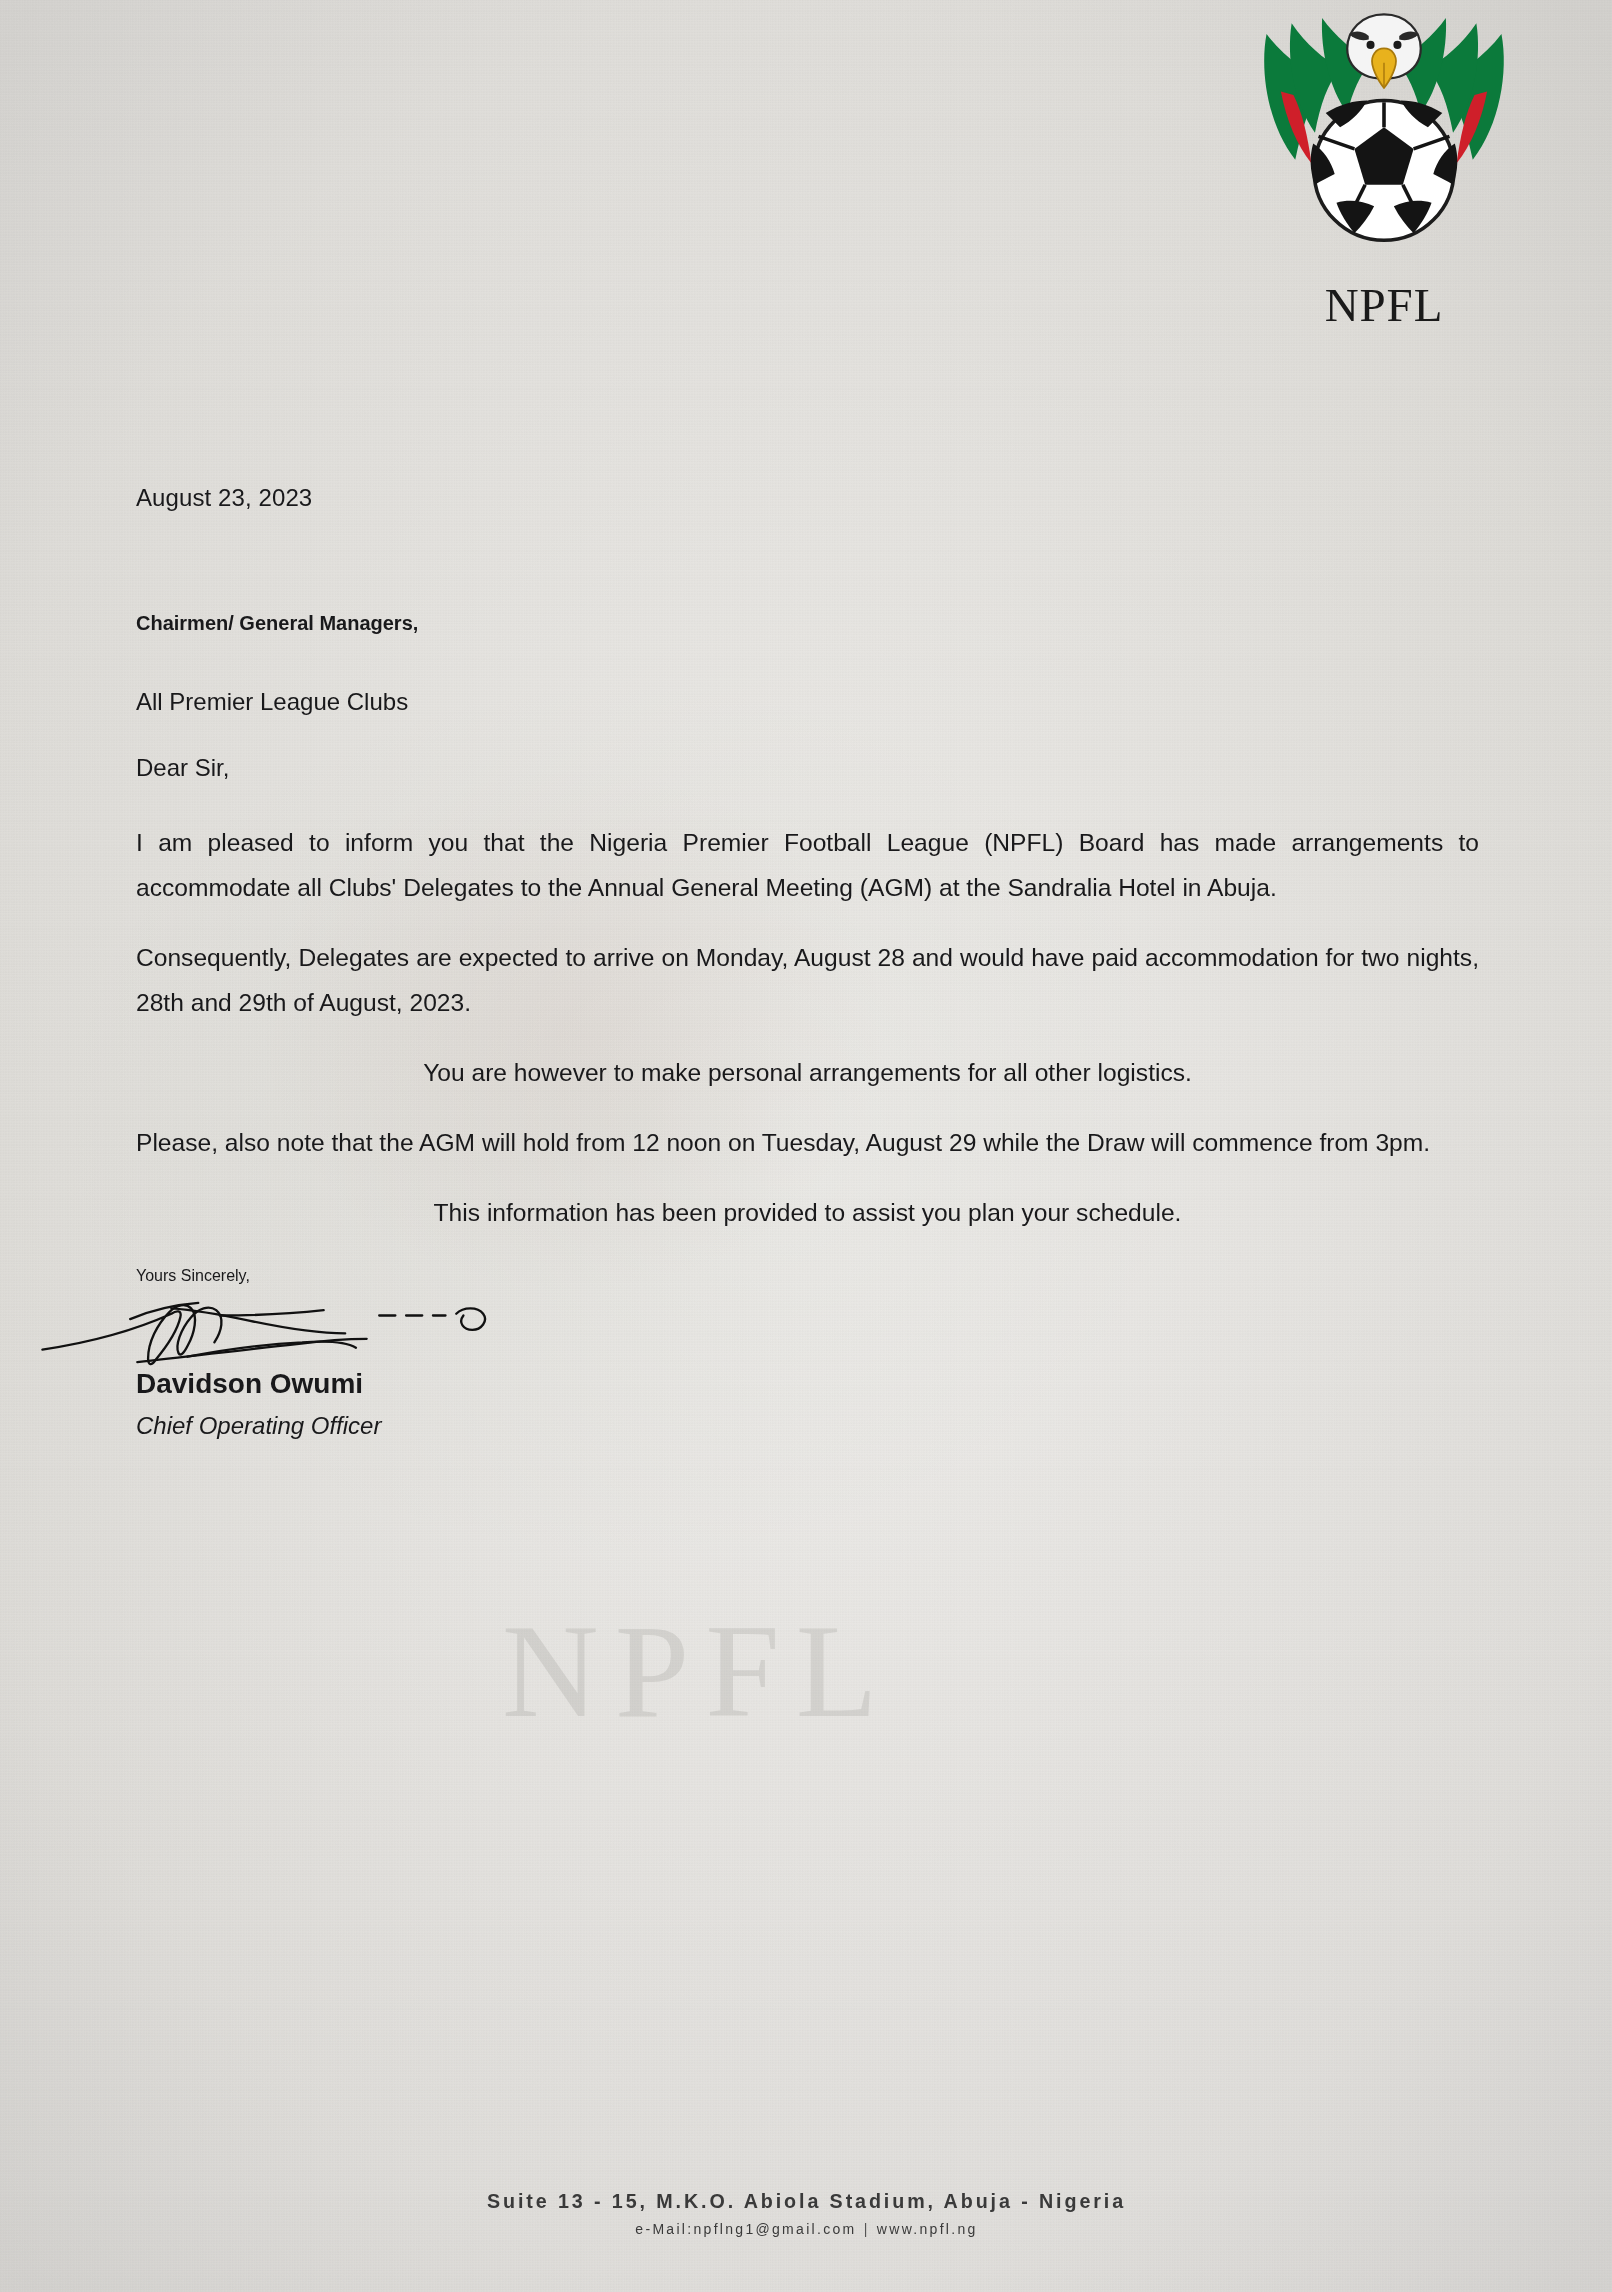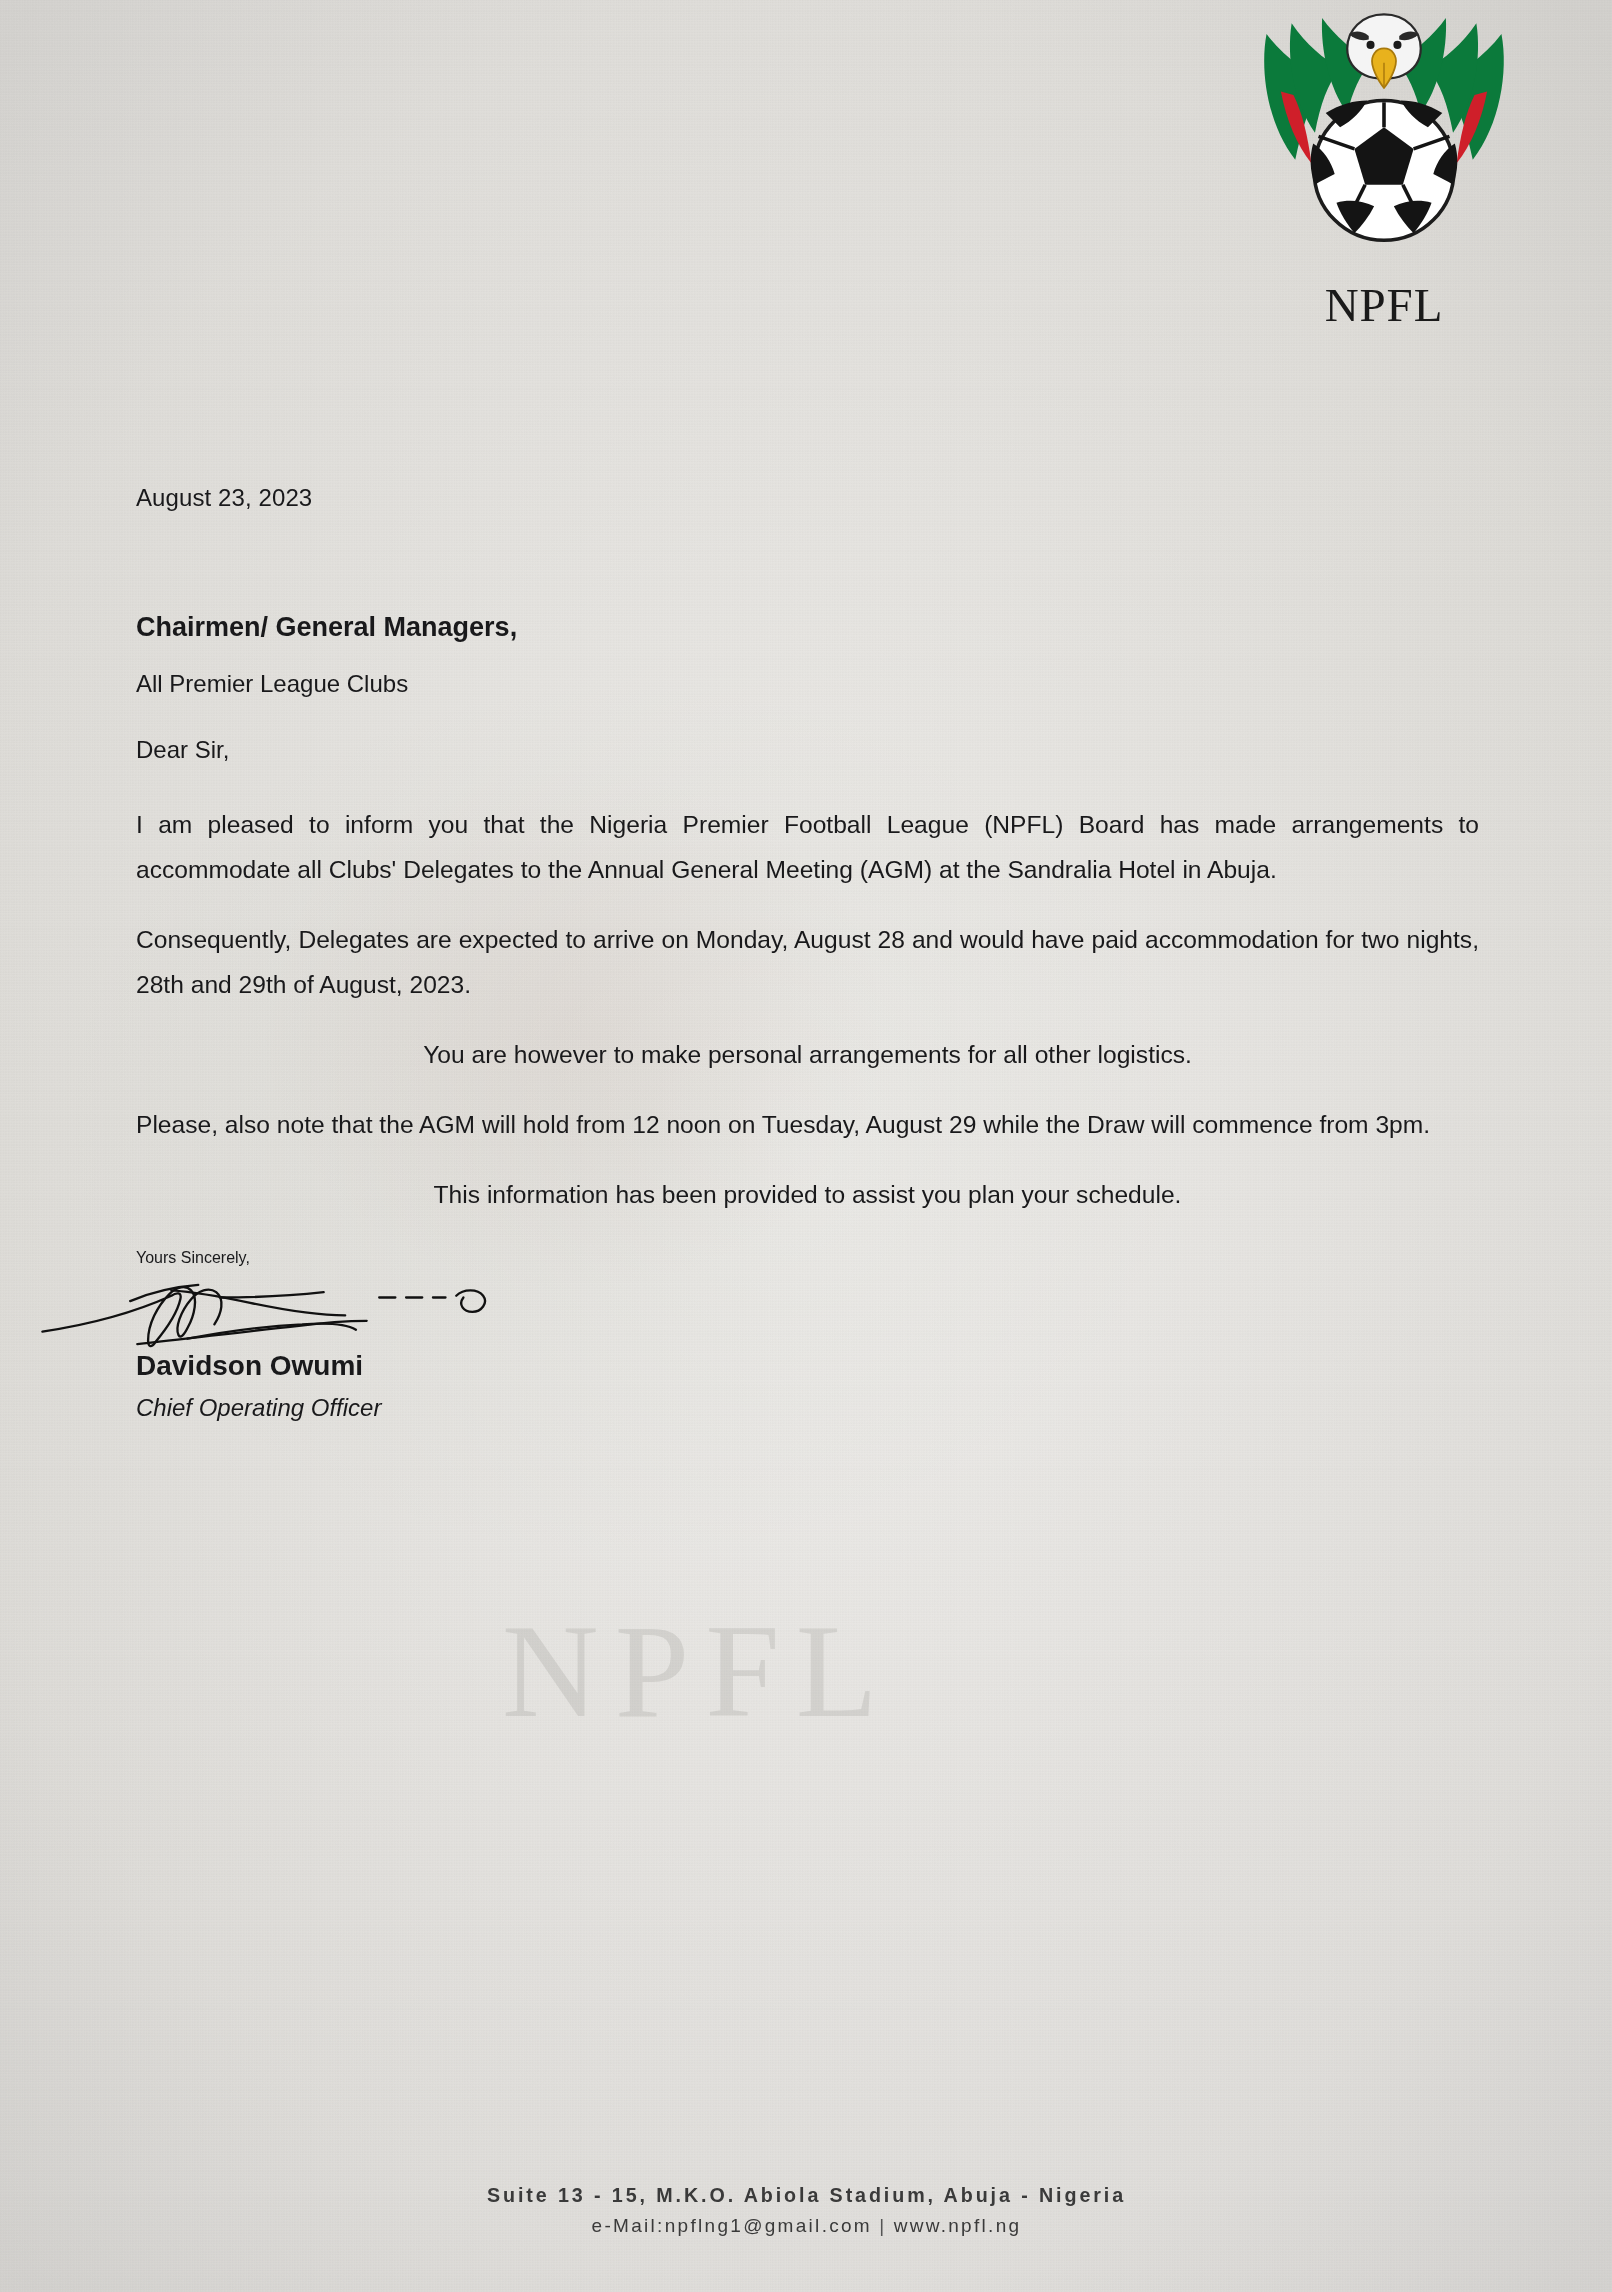--- a/index.html
+++ b/index.html
@@ -87,23 +87,23 @@
     width: 1343px;
     color: #19191b;
   }
 
   .date {
     font-size: 24px;
     margin-bottom: 100px;
     letter-spacing: 0.1px;
   }
   .salute-bold {
-    font-size: 27px;
-    font-weight: bold;
-    margin-bottom: 27px;
+    font-size: 20px;
+    font-weight: bold;
+    margin-bottom: 53px;
   }
   .line {
     font-size: 24px;
     margin-bottom: 38px;
   }
   .subject {
     font-size: 24px;
     font-weight: bold;
     margin-bottom: 38px;
     letter-spacing: 0.1px;
@@ -150,21 +150,21 @@
     bottom: 56px;
     text-align: center;
     color: #3a3a3a;
   }
   .footer-line1 {
     font-size: 19.7px;
     font-weight: bold;
     letter-spacing: 2.9px;
   }
   .footer-line2 {
-    font-size: 19px;
+    font-size: 14px;
     letter-spacing: 2.3px;
     margin-top: 8px;
   }
   .footer-sep {
     display: inline-block;
     padding: 0 7.2px;
     color: #555;
   }
 </style>
 </head>

